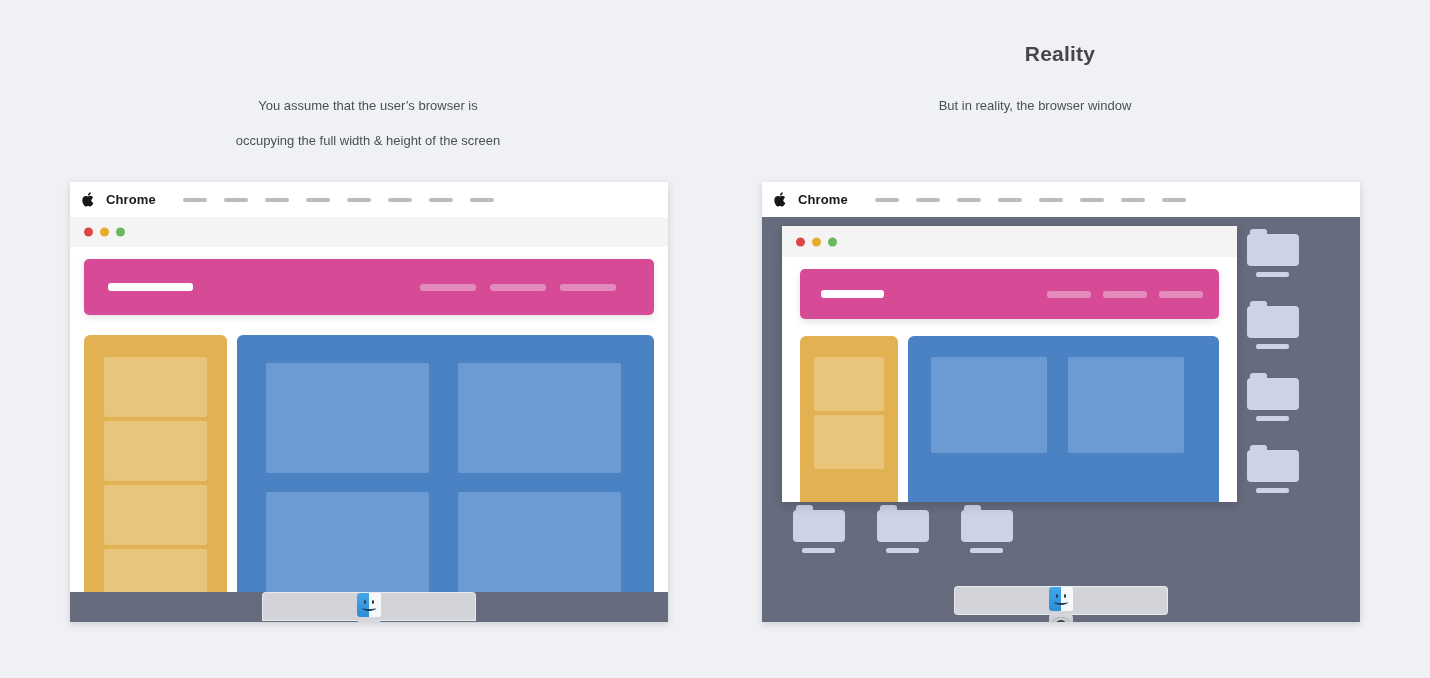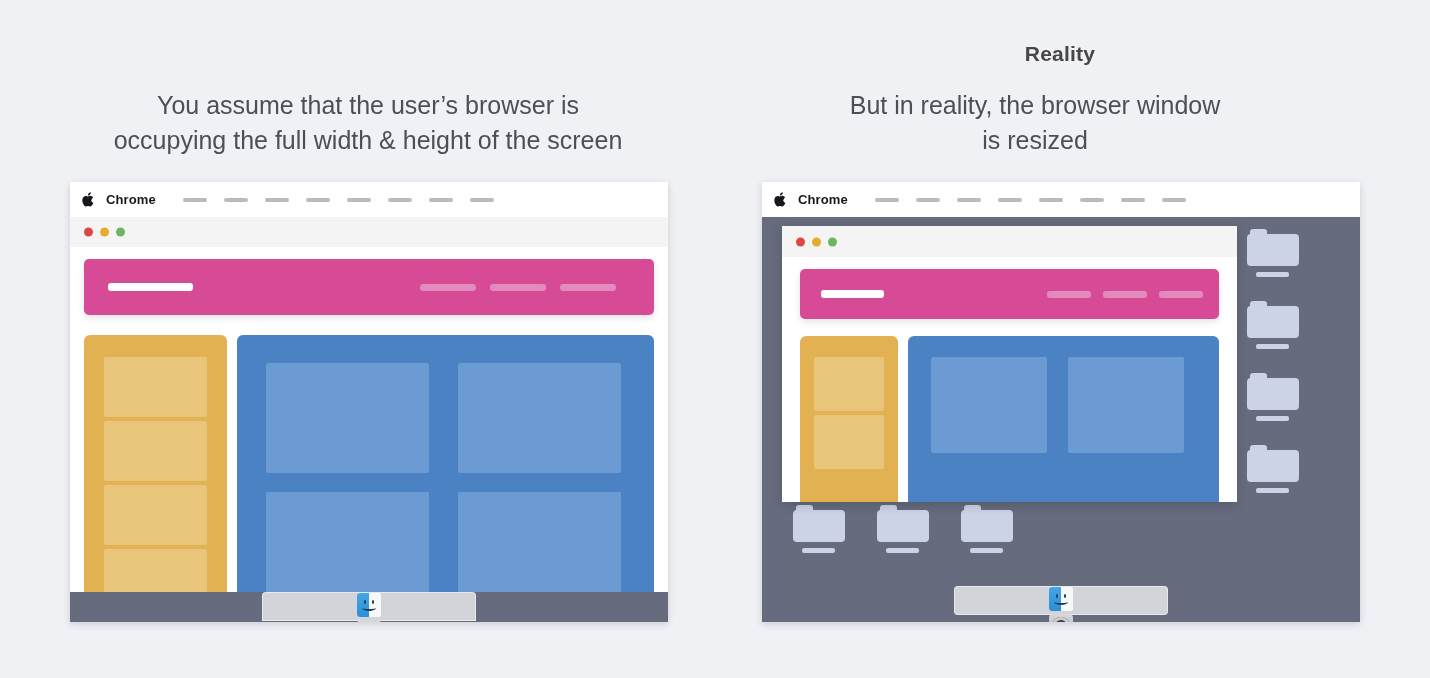--- a/index.html
+++ b/index.html
@@ -16,21 +16,21 @@
     position: absolute;
     text-align: center;
     font-weight: bold;
     font-size: 21px;
     color: #46464a;
     letter-spacing: 0.2px;
   }
   .col-sub {
     position: absolute;
     text-align: center;
-    font-size: 25px;
+    font-size: 13px;
     line-height: 35px;
     color: #4b4f57;
     font-weight: 400;
   }
 
   
   .mock { position: absolute; overflow: hidden; }
   .mock-shadow { box-shadow: 0 2px 7px rgba(40,45,60,0.18); }
 
   
@@ -285,21 +285,20 @@
       <span class="dock-icon ic-trash" style="width:24px; height:24px;">
         <span class="lid"></span>
         <span class="can"></span>
       </span>
     </div>
   </div>
 
   <div class="col-title" style="left:760px; top:42px; width:600px;">Reality</div>
   <div class="col-sub" style="left:735px; top:88px; width:600px;">
     <div>But in reality, the browser window</div>
-    <div>is resized</div>
   </div>
 
   <div class="mock mock-shadow" style="left:762px; top:182px; width:598px; height:440px; background:#ffffff;">
 
     <div class="menubar" style="height:35px; padding-left:12px;">
       <span class="apple-logo" style="width:14px;height:17px;">
         <svg viewBox="0 0 24 28" width="14" height="17" aria-hidden="true">
           <path fill="#16181c" d="M16.7 14.6c0-3 2.4-4.4 2.5-4.5-1.4-2-3.5-2.3-4.3-2.3-1.8-.2-3.6 1.1-4.5 1.1-.9 0-2.4-1.1-3.9-1-2 0-3.9 1.2-4.9 3C-.5 14.6.9 20 2.9 23c1 1.4 2.1 3 3.6 2.9 1.5-.1 2-.9 3.8-.9s2.3.9 3.9.9c1.6 0 2.6-1.5 3.6-2.9.7-1 1.2-2.1 1.6-3.2-2.6-1-3.7-3.4-3.7-5.2z"></path>
           <path fill="#16181c" d="M13.9 5.3c.8-1 1.4-2.4 1.2-3.8-1.2.1-2.7.8-3.5 1.8-.8.9-1.5 2.3-1.3 3.7 1.3.1 2.7-.7 3.6-1.7z"></path>
         </svg>

